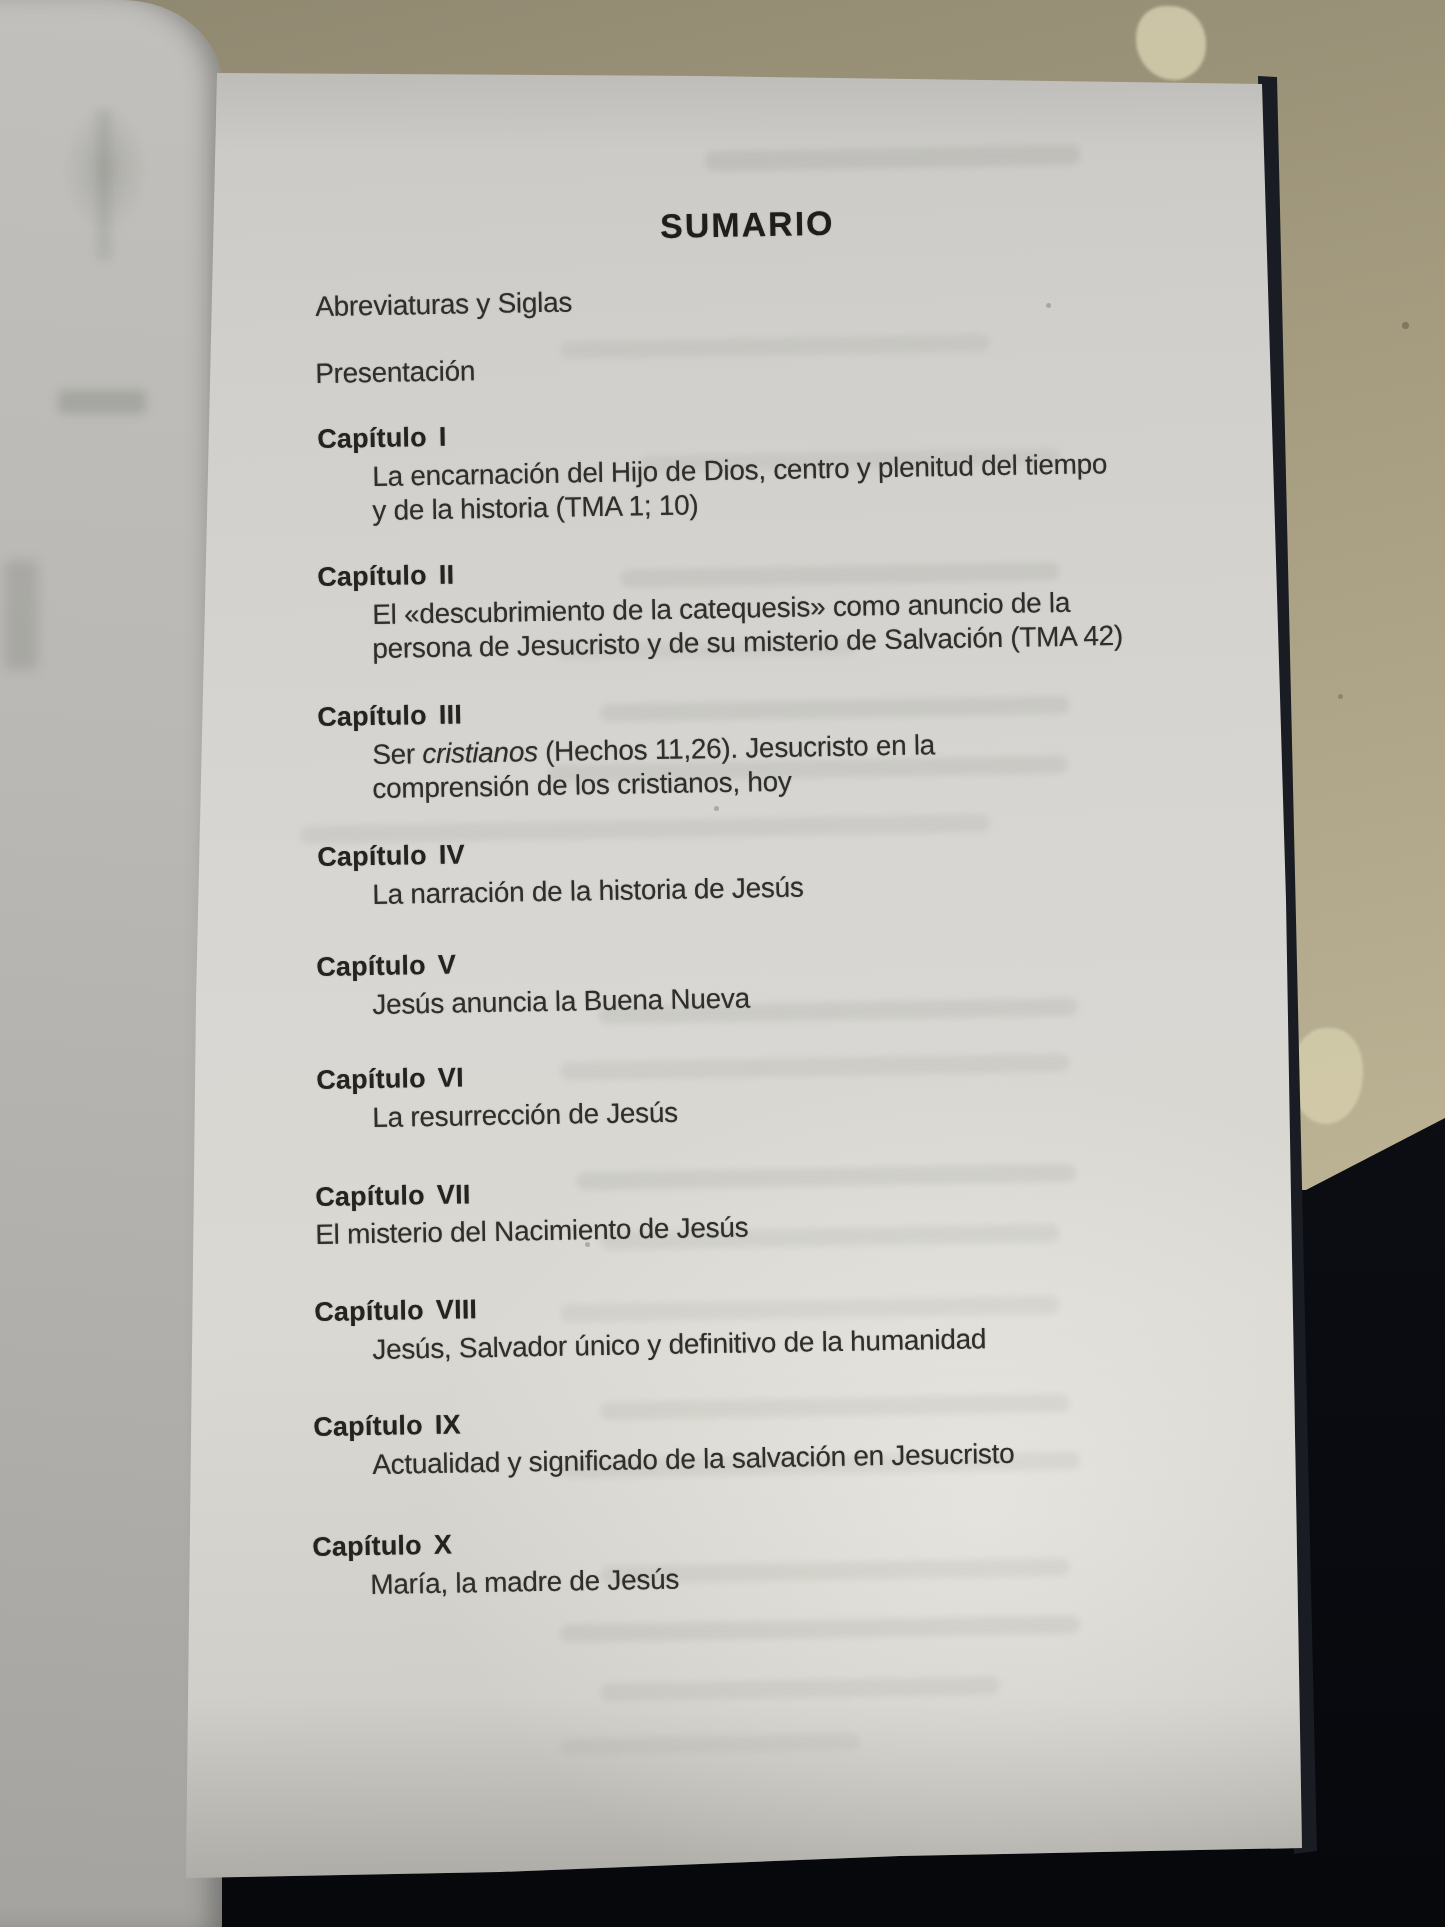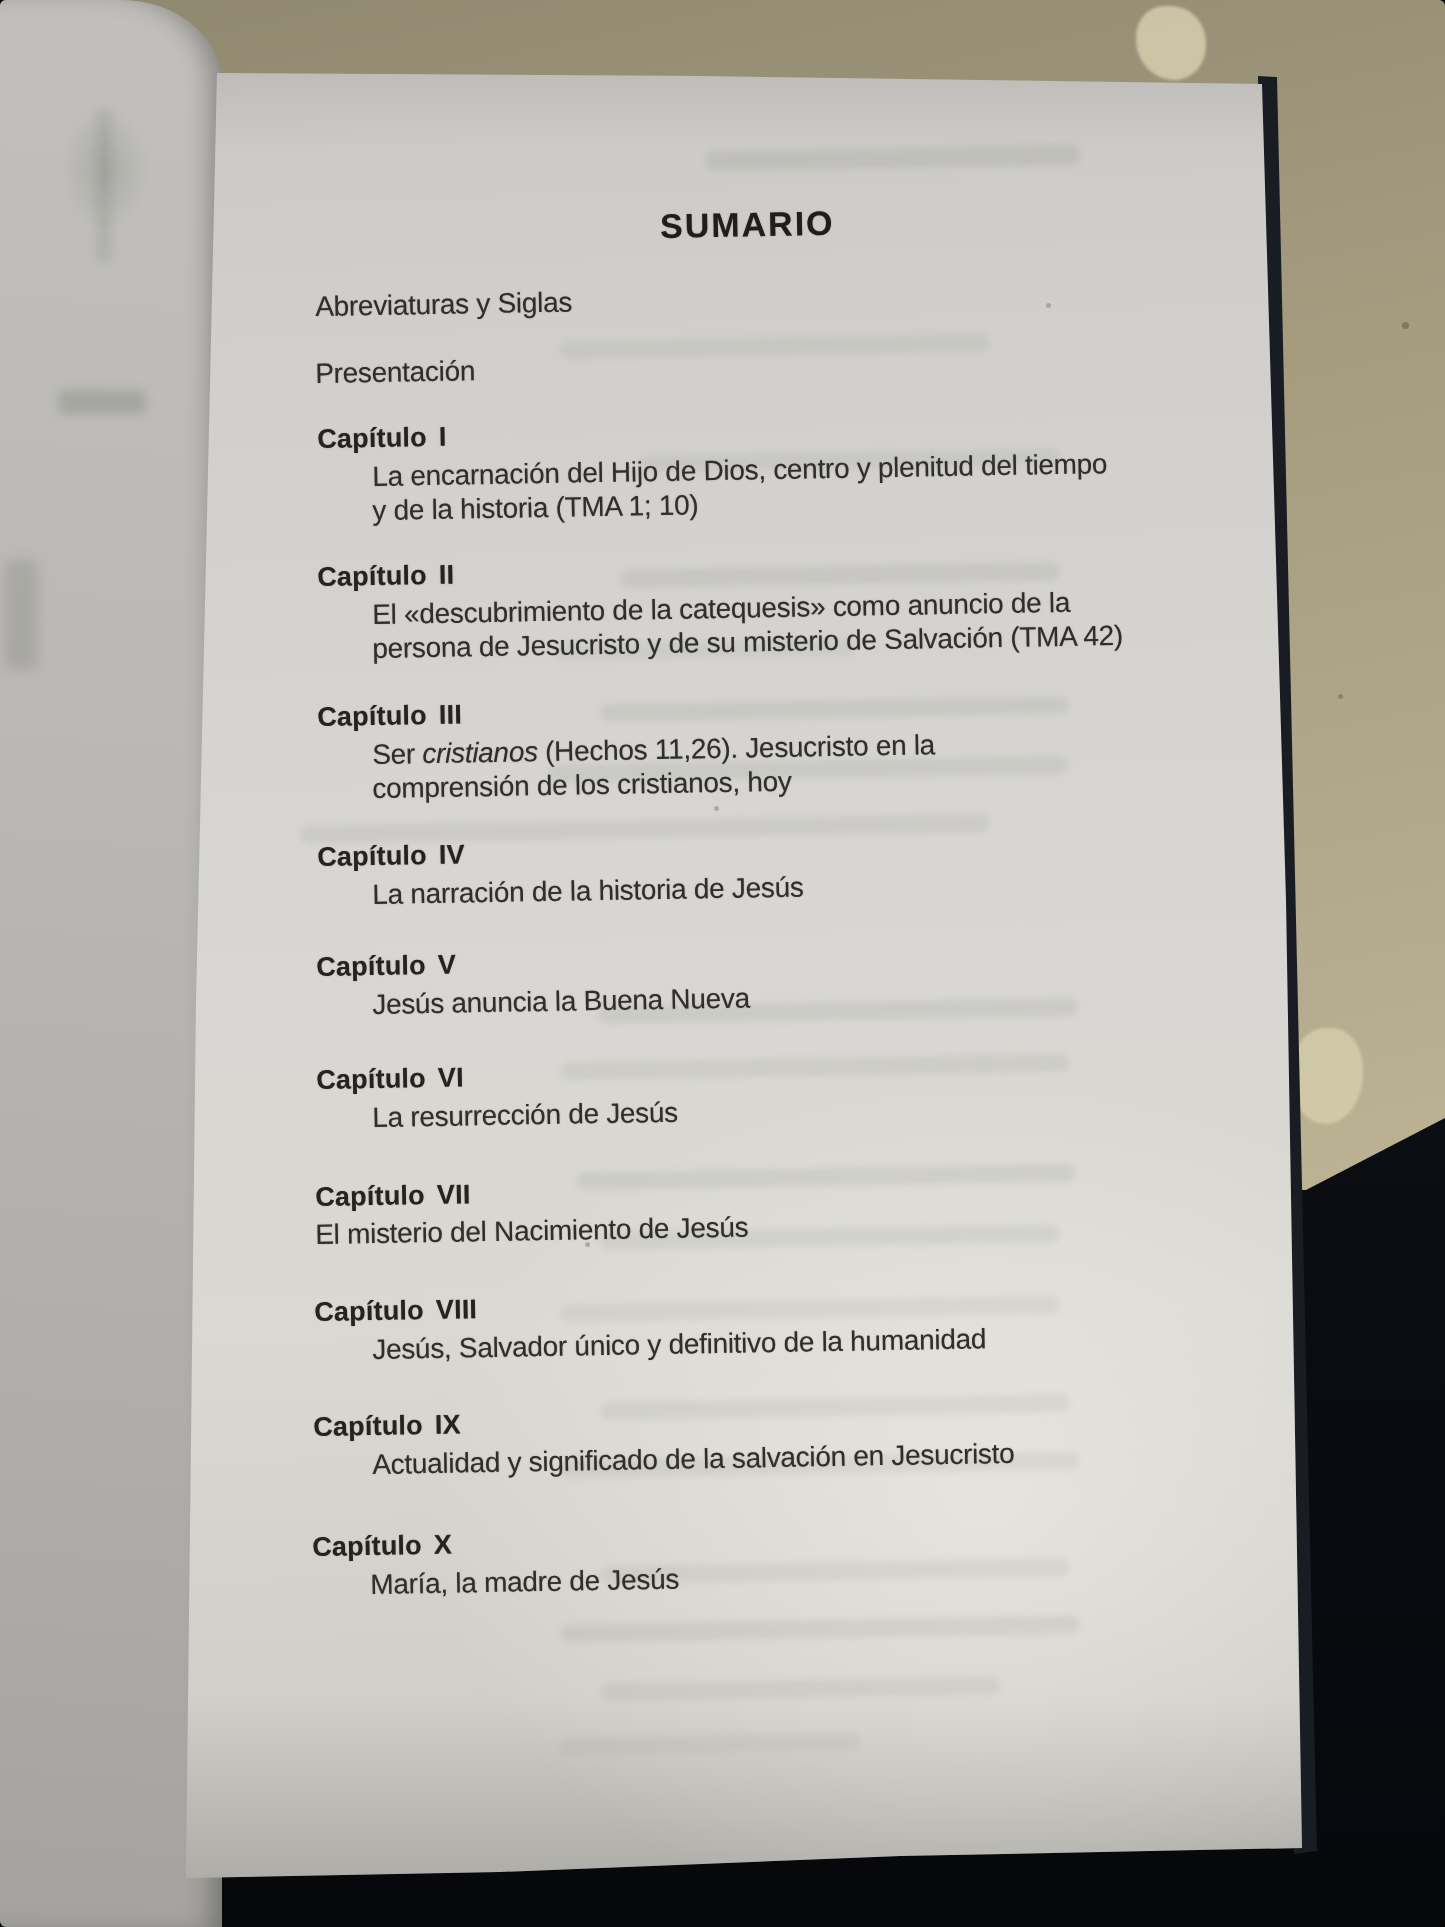--- a/index.html
+++ b/index.html
@@ -1,16 +1,16 @@
 <!DOCTYPE html>
 <html><head>
 <meta charset="utf-8">
 <style>
   html,body{margin:0;padding:0;background:#000;}
-  .scene{position:relative;width:1445px;height:1927px;overflow:hidden;font-family:"Liberation Sans",sans-serif;border-radius:6px;}
+  .scene{position:relative;width:1445px;height:1927px;overflow:hidden;font-family:"Liberation Sans",sans-serif;}
 
   
   .bg-dark{position:absolute;inset:0;background:linear-gradient(180deg,#101218 0%,#0c0e14 55%,#07080c 100%);}
 
   
   .bg-tan{position:absolute;inset:0;
     background:linear-gradient(168deg,#8f8870 0%,#a59c80 28%,#b6ad90 58%,#c9c09e 85%,#cfc6a4 100%);
     clip-path:polygon(0 0,1445px 0,1445px 1118px,1306px 1190px,0 1190px);}
 
   

